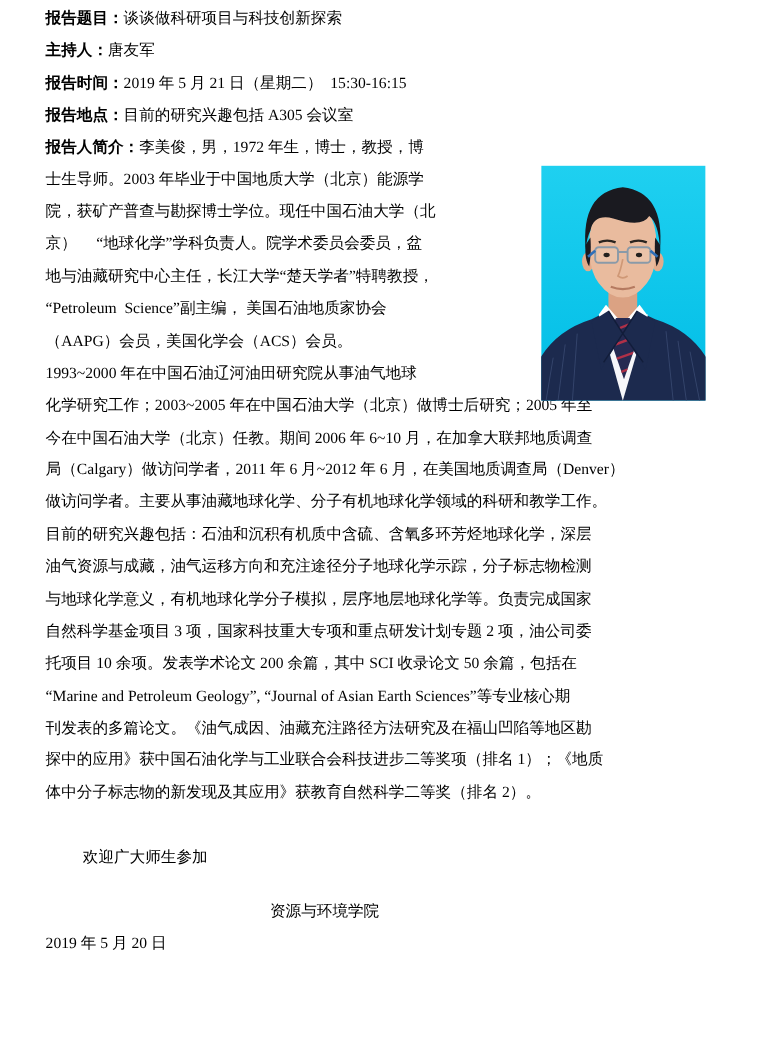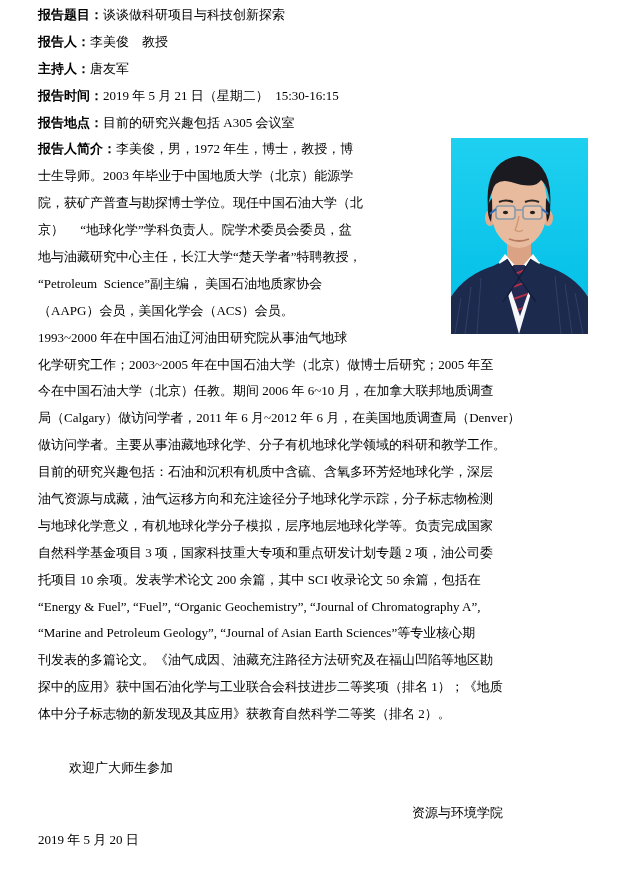--- a/index.html
+++ b/index.html
@@ -26,36 +26,35 @@
     font-size: 13px;
     line-height: 26.9px;
     height: 26.9px;
     white-space: pre;
     overflow: visible;
   }
   .lbl { font-weight: 700; }
   .spacer { height: 26.9px; }
   .spacer-sm { height: 18px; }
   .closing-line { text-indent: 31px; }
-  .sig-line { text-align: right; padding-right: 99px; }
+  .sig-line { text-align: center; padding-right: 99px; }
   .date-line { text-align: left; padding-right: 93px; }
   .photo-box {
     position: absolute;
     left: 451px; top: 138px;
     width: 137px; height: 196px;
   }
   .photo-box svg { display: block; }
 </style>
 </head>
 <body>
 
 <div class="page">
 
   <div class="line"><span class="lbl">报告题目：</span><span>谈谈做科研项目与科技创新探索</span></div>
-  <div class="line"><span class="lbl">报告人：</span><span>李美俊　教授</span></div>
   <div class="line"><span class="lbl">主持人：</span><span>唐友军</span></div>
   <div class="line"><span class="lbl">报告时间：</span><span>2019 年 5 月 21 日（星期二）  15:30-16:15</span></div>
   <div class="line"><span class="lbl">报告地点：</span><span>目前的研究兴趣包括 A305 会议室</span></div>
 
   <div class="line"><span class="lbl">报告人简介：</span><span>李美俊，男，1972 年生，博士，教授，博</span></div>
   <div class="line">士生导师。2003 年毕业于中国地质大学（北京）能源学</div>
   <div class="line">院，获矿产普查与勘探博士学位。现任中国石油大学（北</div>
   <div class="line">京）　 “地球化学”学科负责人。院学术委员会委员，盆</div>
   <div class="line">地与油藏研究中心主任，长江大学“楚天学者”特聘教授，</div>
   <div class="line">“Petroleum  Science”副主编， 美国石油地质家协会</div>
@@ -64,21 +63,20 @@
 
   <div class="line">化学研究工作；2003~2005 年在中国石油大学（北京）做博士后研究；2005 年至</div>
   <div class="line">今在中国石油大学（北京）任教。期间 2006 年 6~10 月，在加拿大联邦地质调查</div>
   <div class="line">局（Calgary）做访问学者，2011 年 6 月~2012 年 6 月，在美国地质调查局（Denver）</div>
   <div class="line">做访问学者。主要从事油藏地球化学、分子有机地球化学领域的科研和教学工作。</div>
   <div class="line">目前的研究兴趣包括：石油和沉积有机质中含硫、含氧多环芳烃地球化学，深层</div>
   <div class="line">油气资源与成藏，油气运移方向和充注途径分子地球化学示踪，分子标志物检测</div>
   <div class="line">与地球化学意义，有机地球化学分子模拟，层序地层地球化学等。负责完成国家</div>
   <div class="line">自然科学基金项目 3 项，国家科技重大专项和重点研发计划专题 2 项，油公司委</div>
   <div class="line">托项目 10 余项。发表学术论文 200 余篇，其中 SCI 收录论文 50 余篇，包括在</div>
-  <div class="line">“Energy &amp; Fuel”, “Fuel”, “Organic Geochemistry”, “Journal of Chromatography A”,</div>
   <div class="line">“Marine and Petroleum Geology”, “Journal of Asian Earth Sciences”等专业核心期</div>
   <div class="line">刊发表的多篇论文。《油气成因、油藏充注路径方法研究及在福山凹陷等地区勘</div>
   <div class="line">探中的应用》获中国石油化学与工业联合会科技进步二等奖项（排名 1）；《地质</div>
   <div class="line">体中分子标志物的新发现及其应用》获教育自然科学二等奖（排名 2）。</div>
 
   <div class="spacer"></div>
   <div class="line closing-line">欢迎广大师生参加</div>
   <div class="spacer-sm"></div>
   <div class="line sig-line">资源与环境学院</div>
   <div class="line date-line">2019 年 5 月 20 日</div>

